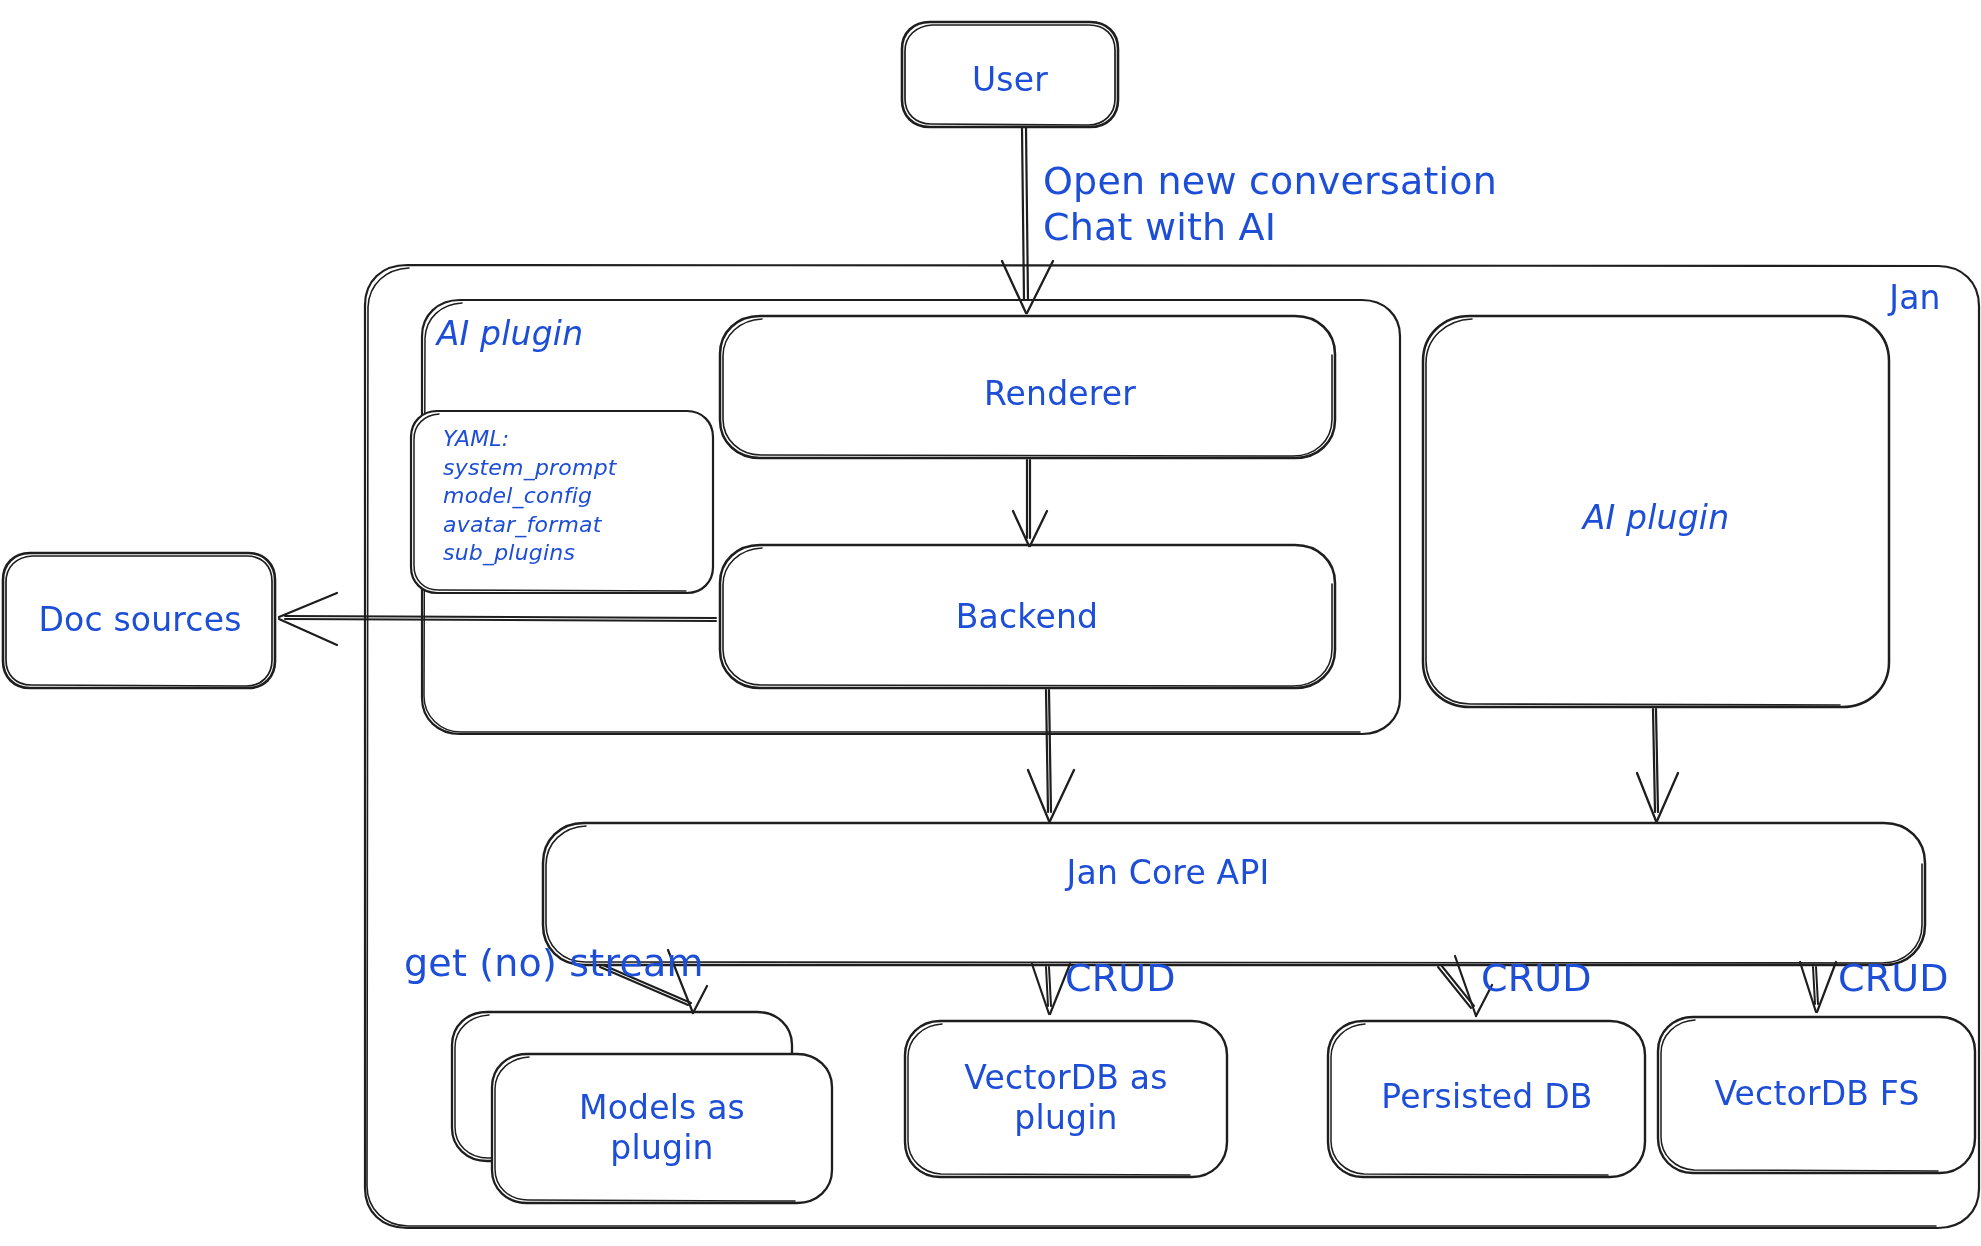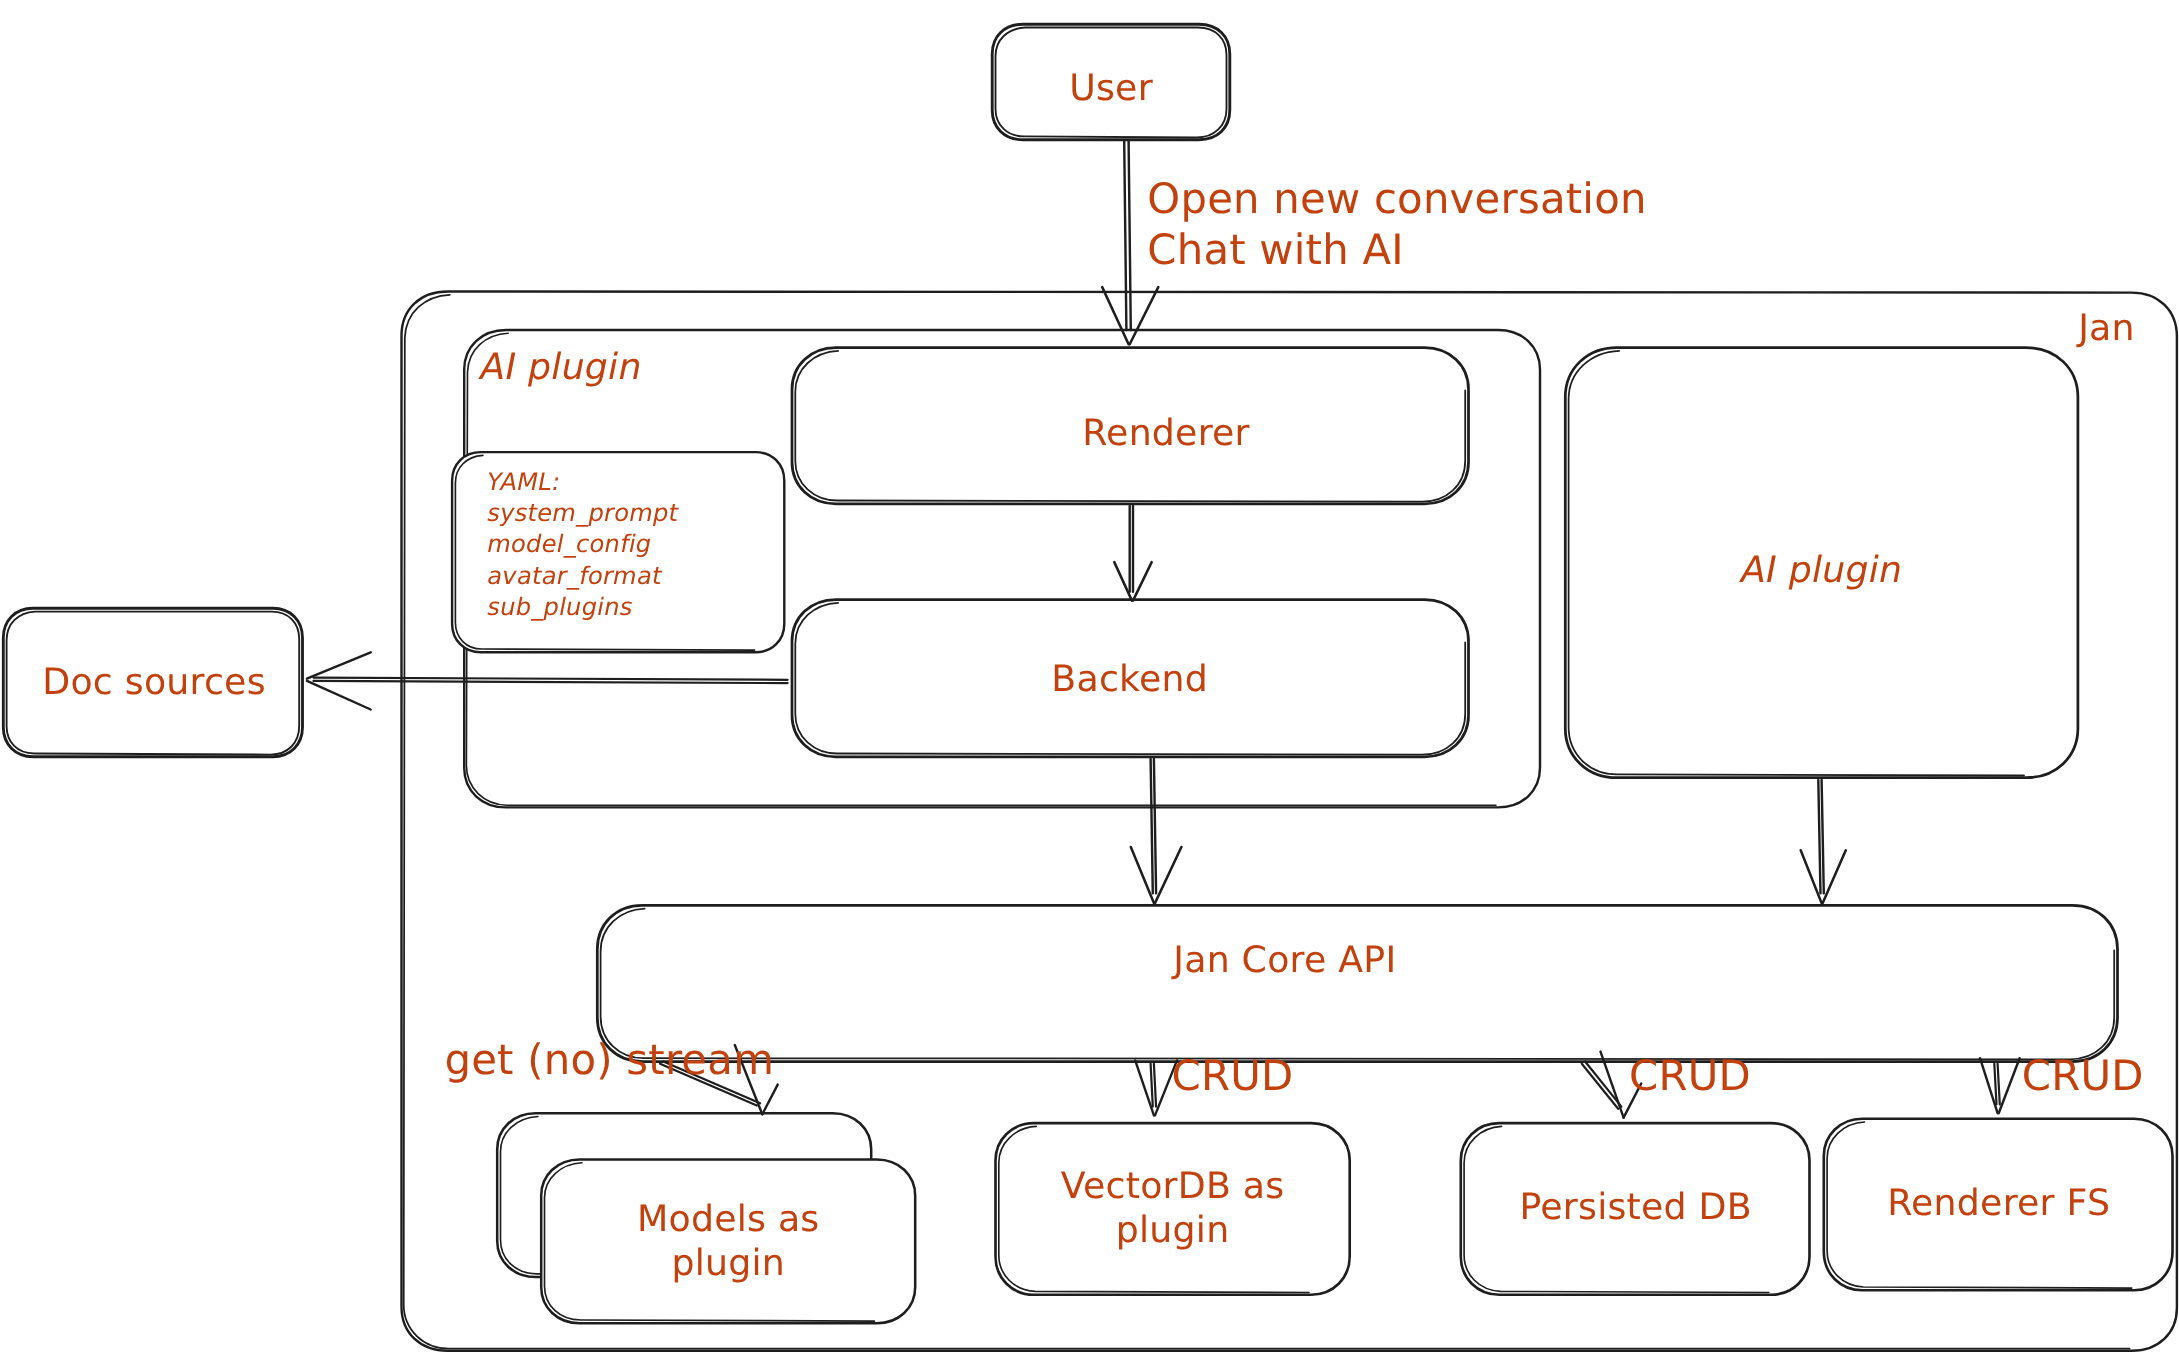--- a/index.html
+++ b/index.html
@@ -30,21 +30,21 @@
     fill: none;
     stroke: #1e1e1e;
     stroke-linecap: round;
     stroke-linejoin: round;
   }
   svg.layer .fillnone {
     fill: #ffffff;
   }
   .node-label, .edge-label, .group-label, .code-block {
     position: absolute;
-    color: #c2410c;
+    color: #1d4ed8;
     font-family: "DejaVu Sans", sans-serif;
     white-space: pre;
     line-height: 1.22;
     letter-spacing: 0.2px;
   }
   .node-label {
     text-align: center;
     transform: translate(-50%, -50%);
     font-size: 33px;
   }
@@ -398,21 +398,21 @@
   <div class="node-label" style="left:1168px; top:873px;">Jan Core API</div>
 
   <div class="node-label" style="left:662px; top:1128px;">Models as
 plugin</div>
 
   <div class="node-label" style="left:1066px; top:1098px;">VectorDB as
 plugin</div>
 
   <div class="node-label" style="left:1487px; top:1097px;">Persisted DB</div>
 
-  <div class="node-label" style="left:1817px; top:1094px;">Renderer FS</div>
+  <div class="node-label" style="left:1817px; top:1094px;">VectorDB FS</div>
 
   <div class="code-block" style="left:443px; top:425px;">YAML:
 system_prompt
 model_config
 avatar_format
 sub_plugins</div>
 
   <div class="edge-label" style="left:1043px; top:158px;">Open new conversation
 Chat with AI</div>
 

